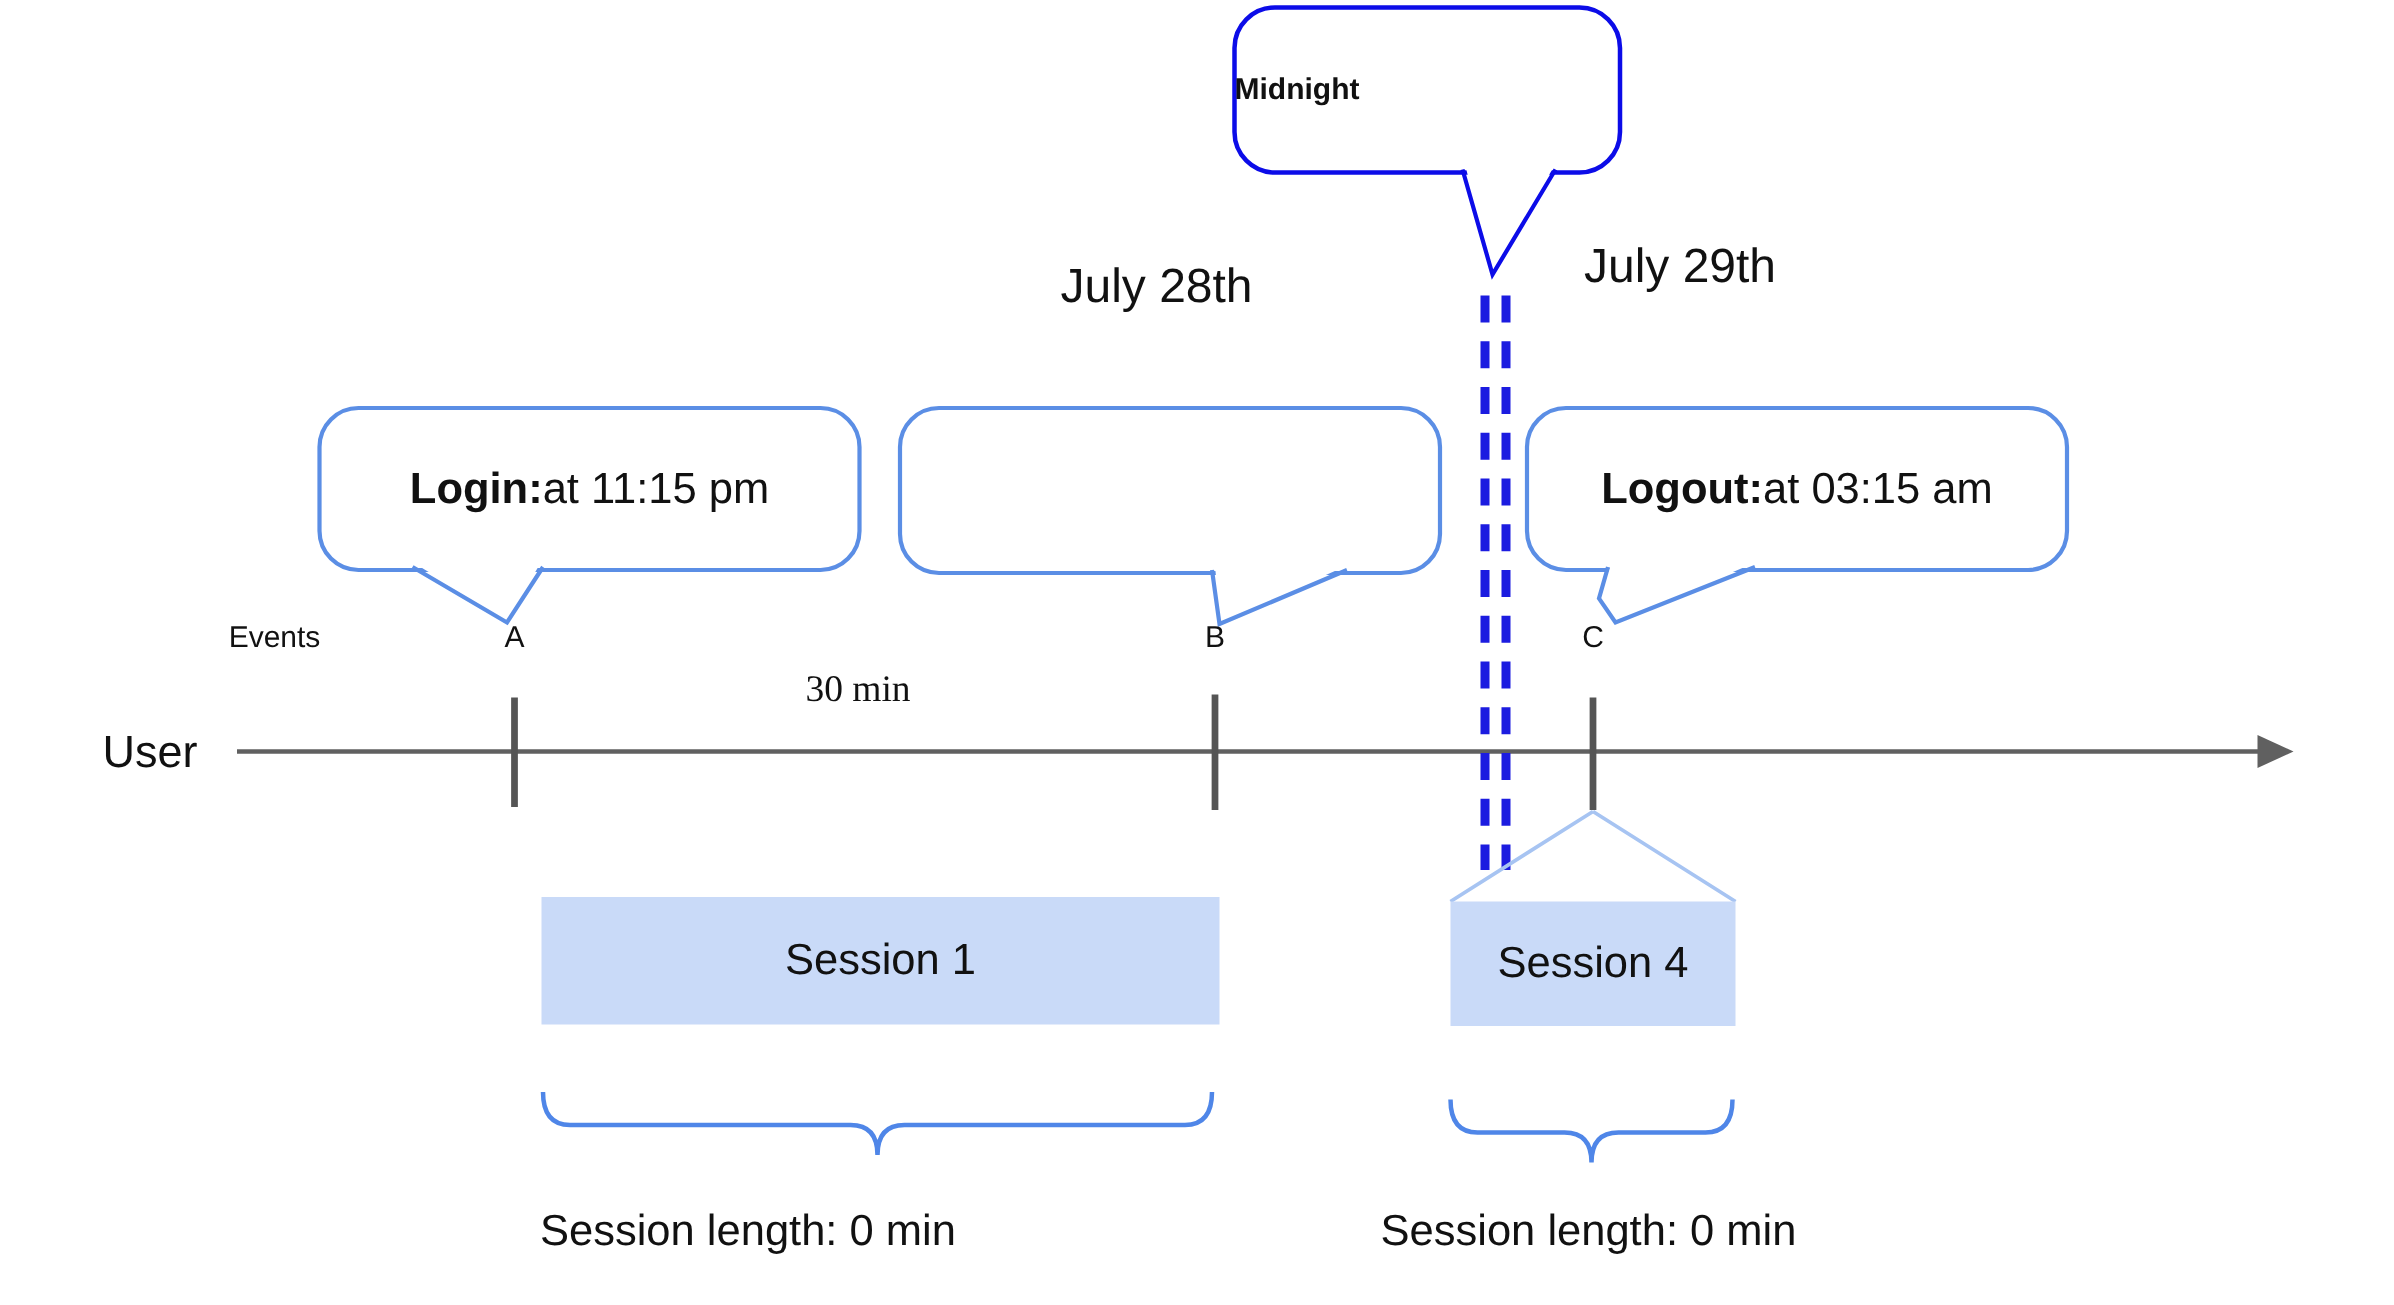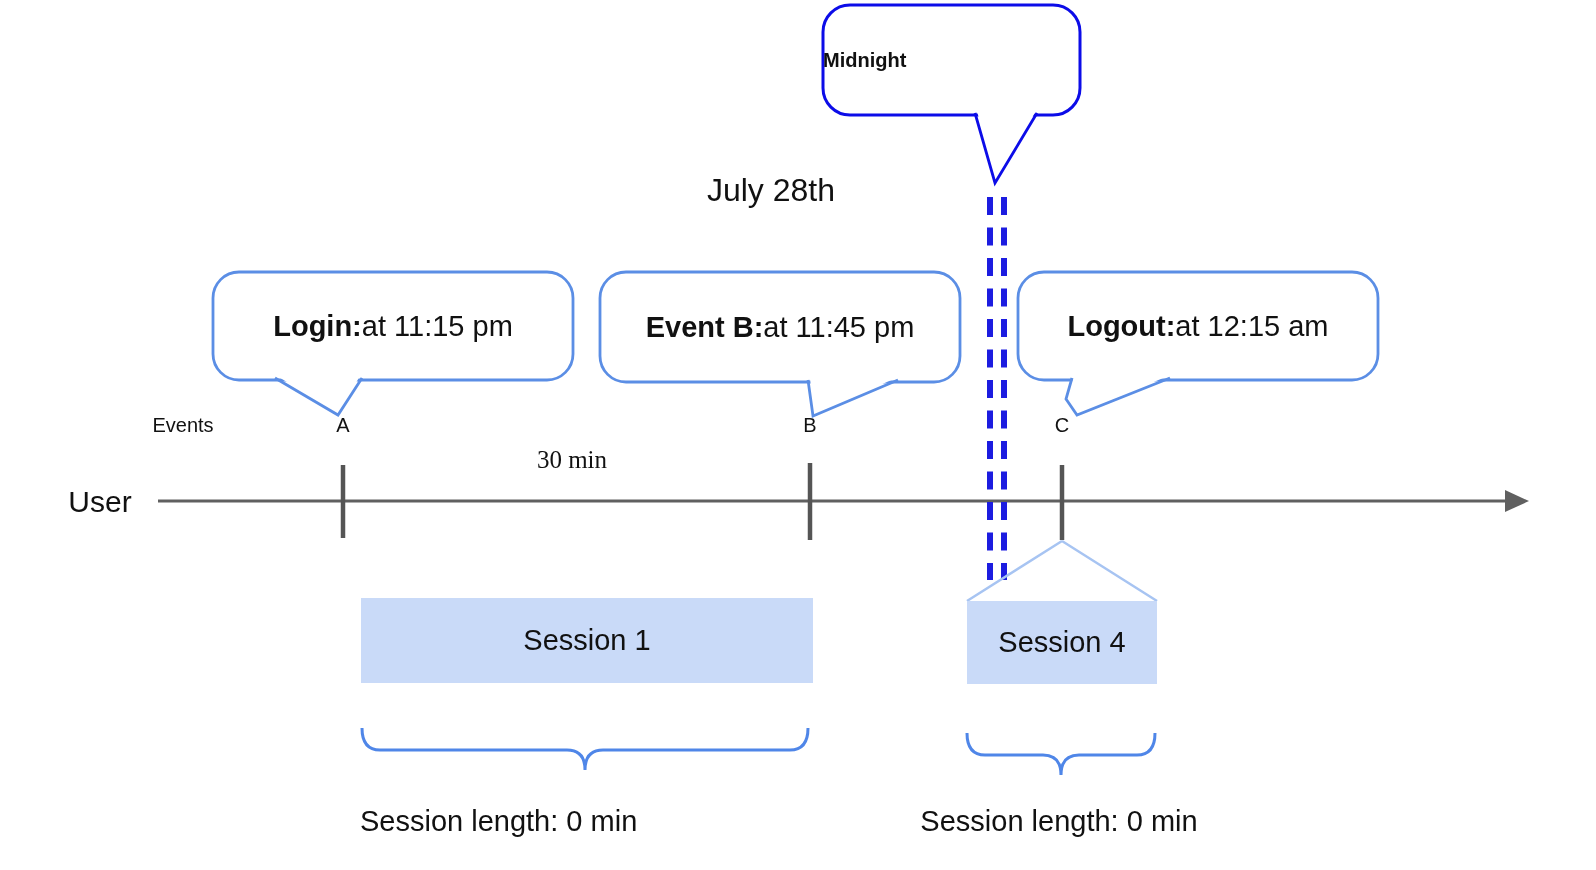--- a/index.html
+++ b/index.html
@@ -62,34 +62,31 @@
     <polygon points="1074,376 1168,376 1077,414 1066,399" fill="#ffffff"></polygon>
     <path d="M1072,378 L1066,399 L1077,415 L1170,378" fill="none" stroke="#5b8ee5" stroke-width="2.8"></path>
 
     <path d="M1062,541 L967,601 M1062,541 L1157,601" fill="none" stroke="#a7c4f2" stroke-width="2.5"></path>
 
     <path d="M362,728 Q362,750 380,750 L567,750 Q585,750 585,770 M808,728 Q808,750 790,750 L603,750 Q585,750 585,770" fill="none" stroke="#4f86e8" stroke-width="3"></path>
     <path d="M967,733 Q967,755 985,755 L1043,755 Q1061,755 1061,775 M1155,733 Q1155,755 1137,755 L1079,755 Q1061,755 1061,775" fill="none" stroke="#4f86e8" stroke-width="3"></path>
   </svg>
 
   <div class="t date ctr" style="left:671px;top:159px;width:200px;margin-top:13px;">July 28th</div>
+  <div class="t date ctr" style="left:1020px;top:159px;width:200px;">July 29th</div>
 
   <div class="midnight-text" style="left:823px;top:5px;width:257px;height:110px;">Midnight</div>
 
   <div class="bubble-text" style="left:213px;top:272px;width:360px;height:108px;">
       <b>Login:</b>
       <span> at 11:15 pm</span>
     </div>
-  <div class="bubble-text" style="left:600px;top:272px;width:360px;height:110px;">
-      <b>Event B:</b>
-      <span> at 11:45 pm</span>
-    </div>
   <div class="bubble-text" style="left:1018px;top:272px;width:360px;height:108px;">
       <b>Logout:</b>
-      <span> at 12:15 am</span>
+      <span> at 03:15 am</span>
     </div>
 
   <div class="t lbl ctr" style="left:110px;top:414px;width:146px;">Events</div>
   <div class="t lbl ctr" style="left:303px;top:414px;width:80px;">A</div>
   <div class="t lbl ctr" style="left:770px;top:414px;width:80px;">B</div>
   <div class="t lbl ctr" style="left:1022px;top:414px;width:80px;">C</div>
   <div class="t user ctr" style="left:40px;top:485px;width:120px;">User</div>
   <div class="t small ctr" style="left:512px;top:446px;width:120px;font-family:Liberation Serif, serif;">30 min</div>
 
   <div class="session-box" style="left:361px;top:598px;width:452px;height:85px;">

